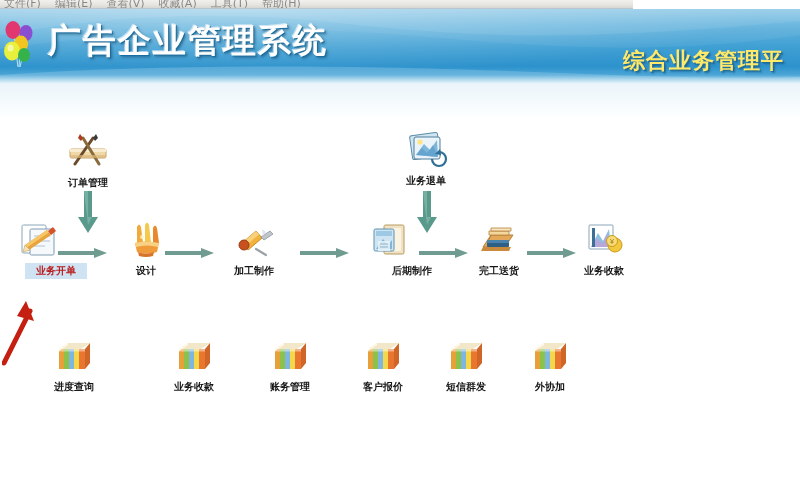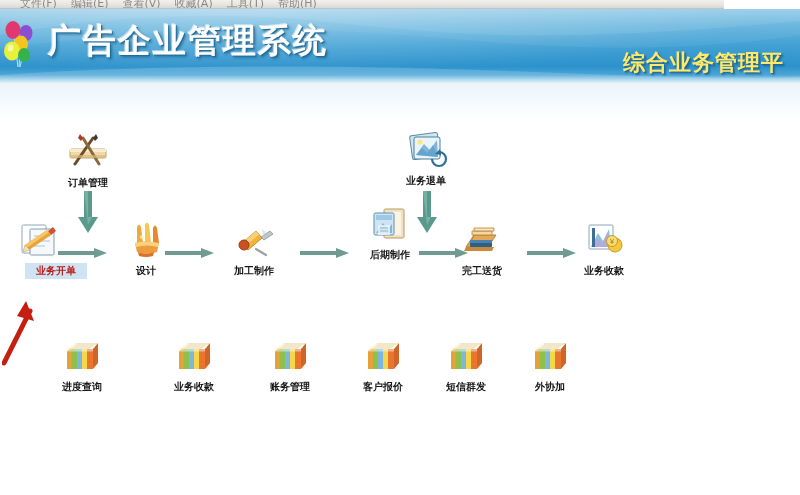--- a/index.html
+++ b/index.html
@@ -12,26 +12,26 @@
   #app {
     position: relative;
     width: 800px; height: 495px;
     background: #ffffff;
     overflow: hidden;
   }
 
   
   .menubar {
     position: absolute; top: 0; left: 0;
-    width: 724px; height: 9px;
+    width: 633px; height: 9px;
     background: linear-gradient(180deg,#f2f1ee 0%, #e8e6e1 55%, #d9d7d2 100%);
     border-bottom: 1px solid #b9c6cf;
     display: flex; align-items: flex-end;
     box-sizing: border-box;
-    padding-left: 20px;
+    padding-left: 4px;
     overflow: hidden;
     filter: blur(0.25px);
   }
   .menuitem {
     font-size: 11px;
     color: #3a3a3a;
     line-height: 9px;
     white-space: nowrap;
     margin-right: 14px;
     opacity: .55;
@@ -72,20 +72,21 @@
   }
   .banner-subtitle {
     position: absolute; left: 623px; top: 40px;
     font-size: 22px;
     font-weight: bold;
     color: #ffe96a;
     letter-spacing: 1px;
     line-height: 28px;
     white-space: nowrap;
     text-shadow: 1px 1px 0 #1f6c99, 2px 2px 2px rgba(10,60,95,.5);
+    font-family: Liberation Mono, monospace;
   }
   .banner-bottom-glow {
     position: absolute; left: 0; bottom: 0; width: 800px; height: 8px;
     background: linear-gradient(180deg, rgba(255,255,255,0) 0%, rgba(255,255,255,.75) 100%);
   }
 
   
   .subband {
     position: absolute; top: 83px; left: 0;
     width: 800px; height: 36px;
@@ -260,35 +261,35 @@
         <path d="M10 24 l14 -12 l6 7 l-14 12 z" fill="#f2b33c" stroke="#c98c22" stroke-width="1"></path>
         <path d="M10 24 l14 -12 l3 3.5 l-14 12 z" fill="#f8d07a"></path>
         <circle cx="12" cy="26" r="5" fill="#c9511f" stroke="#9a3b13" stroke-width="1"></circle>
         <path d="M29 18 l9 -6 l3 3 l-9 6 z" fill="#bfc6cb" stroke="#8d969d" stroke-width=".8"></path>
         <path d="M24 30 l10 6" stroke="#9aa2a8" stroke-width="2.2" stroke-linecap="round"></path>
         <path d="M30 10 l4 3 l-3 4 z" fill="#e0e6ea"></path>
       </svg>
       <span class="lbl">加工制作</span>
     </div>
 
-    <div class="node" style="left:348px; top:84px;">
+    <div class="node" style="left:348px; top:100px;text-align:right;">
       <svg class="ico" viewBox="0 0 44 40">
         <rect x="16" y="6" width="20" height="29" rx="1.5" fill="#f0e2c2" stroke="#b79a62" stroke-width="1"></rect>
         <rect x="19" y="9" width="14" height="23" fill="#fbf4e3"></rect>
         <rect x="6" y="10" width="20" height="22" rx="1.5" fill="#cfe4f2" stroke="#5f90ad" stroke-width="1"></rect>
         <path d="M8 30 L15 20 L20 26 L24 21 L24 30 Z" fill="#7fb6d9"></path>
         <rect x="8" y="12" width="16" height="5" fill="#9dc9e4"></rect>
         <rect x="10" y="22" width="12" height="10" fill="#e9f3f9" opacity=".85"></rect>
         <line x1="12" y1="25" x2="20" y2="25" stroke="#8fb2c6" stroke-width="1"></line>
         <line x1="12" y1="28" x2="20" y2="28" stroke="#8fb2c6" stroke-width="1"></line>
       </svg>
       <span class="lbl">后期制作</span>
     </div>
 
-    <div class="node" style="left:440px; top:100px;">
+    <div class="node" style="left:457px; top:100px;">
       <svg class="ico" viewBox="0 0 44 40">
         <path d="M6 28 l8 -12 h22 l-8 12 z" fill="#e3a85a" stroke="#b6803a" stroke-width="1"></path>
         <path d="M12 16 h20 v-4 h-20 z" fill="#f3d79c" stroke="#b6803a" stroke-width=".8"></path>
         <path d="M14 12 h20 v-3 h-20 z" fill="#f7e6bf" stroke="#b6803a" stroke-width=".8"></path>
         <rect x="10" y="21" width="22" height="7" rx="1" fill="#2e5f84"></rect>
         <rect x="10" y="21" width="22" height="3" fill="#4a84ad"></rect>
         <path d="M6 28 h28 l-2 4 h-28 z" fill="#c98a3e"></path>
         <line x1="14" y1="16" x2="12" y2="21" stroke="#b6803a" stroke-width=".8"></line>
       </svg>
       <span class="lbl">完工送货</span>
@@ -305,21 +306,21 @@
         <text x="30" y="25" font-size="7" fill="#9a7311" text-anchor="middle" font-family="DejaVu Sans">¥</text>
       </svg>
       <span class="lbl">业务收款</span>
     </div>
 
     <svg class="red-arrow" style="left:2px; top:176px; width:46px; height:72px;" viewBox="0 0 46 72">
       <path d="M2 68 L28 16" stroke="#c41f10" stroke-width="5" stroke-linecap="round"></path>
       <path d="M24 6 l8 20 l-17 -5 z" fill="#c41f10"></path>
     </svg>
 
-    <div class="node" style="left:40px; top:218px;">
+    <div class="node" style="left:32px; top:218px;">
       <svg class="bookicon" viewBox="0 0 40 38">
         <path d="M5 12 l9 -6 l22 0 l-9 6 z" fill="#f3e7c9"></path>
         <rect x="5" y="12" width="5" height="20" fill="#e8a13a"></rect>
         <rect x="10" y="12" width="5" height="20" fill="#8cc24a"></rect>
         <rect x="15" y="12" width="5" height="20" fill="#7fb6e0"></rect>
         <rect x="20" y="12" width="5" height="20" fill="#f2d84a"></rect>
         <rect x="25" y="12" width="6" height="20" fill="#e8762f"></rect>
         <path d="M31 12 l5 -6 l0 20 l-5 6 z" fill="#cf6527"></path>
         <path d="M5 12 l9 -6 l0 2 l-9 6 z" fill="#fff8e4"></path>
         <rect x="5" y="12" width="26" height="2.5" fill="#ffffff" opacity=".45"></rect>

